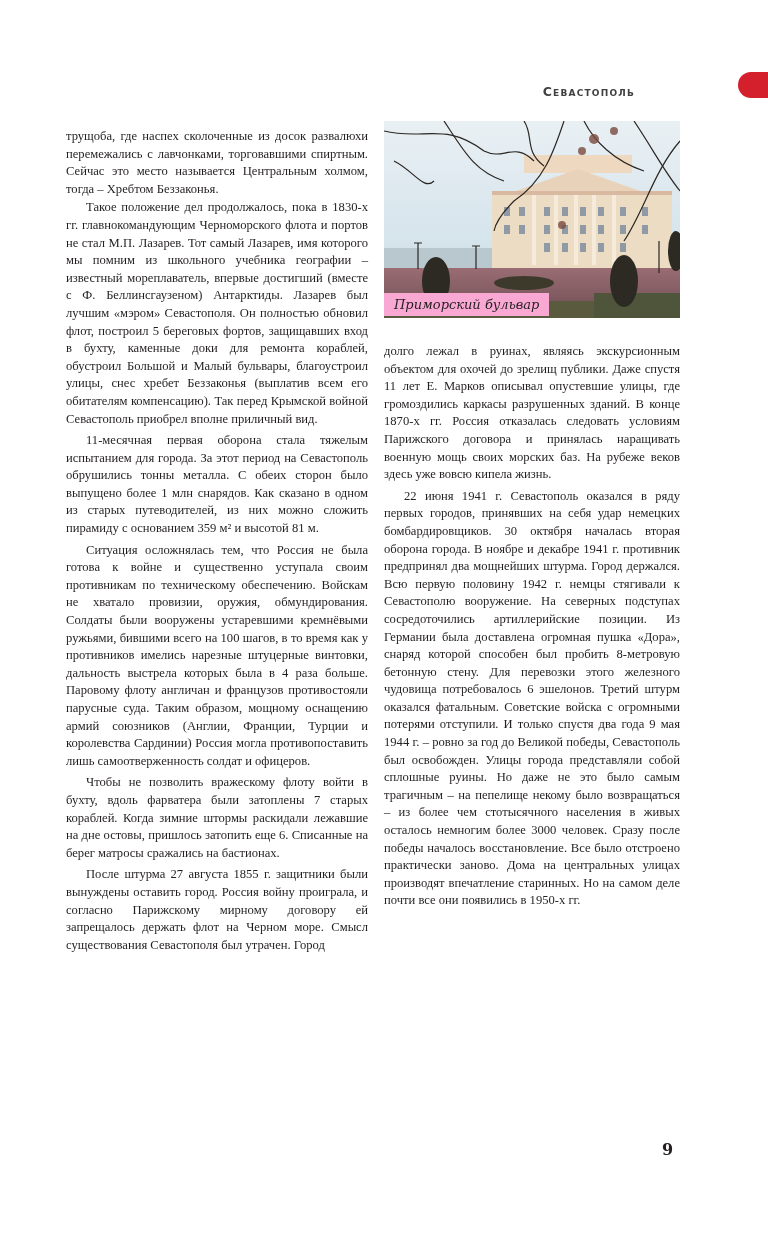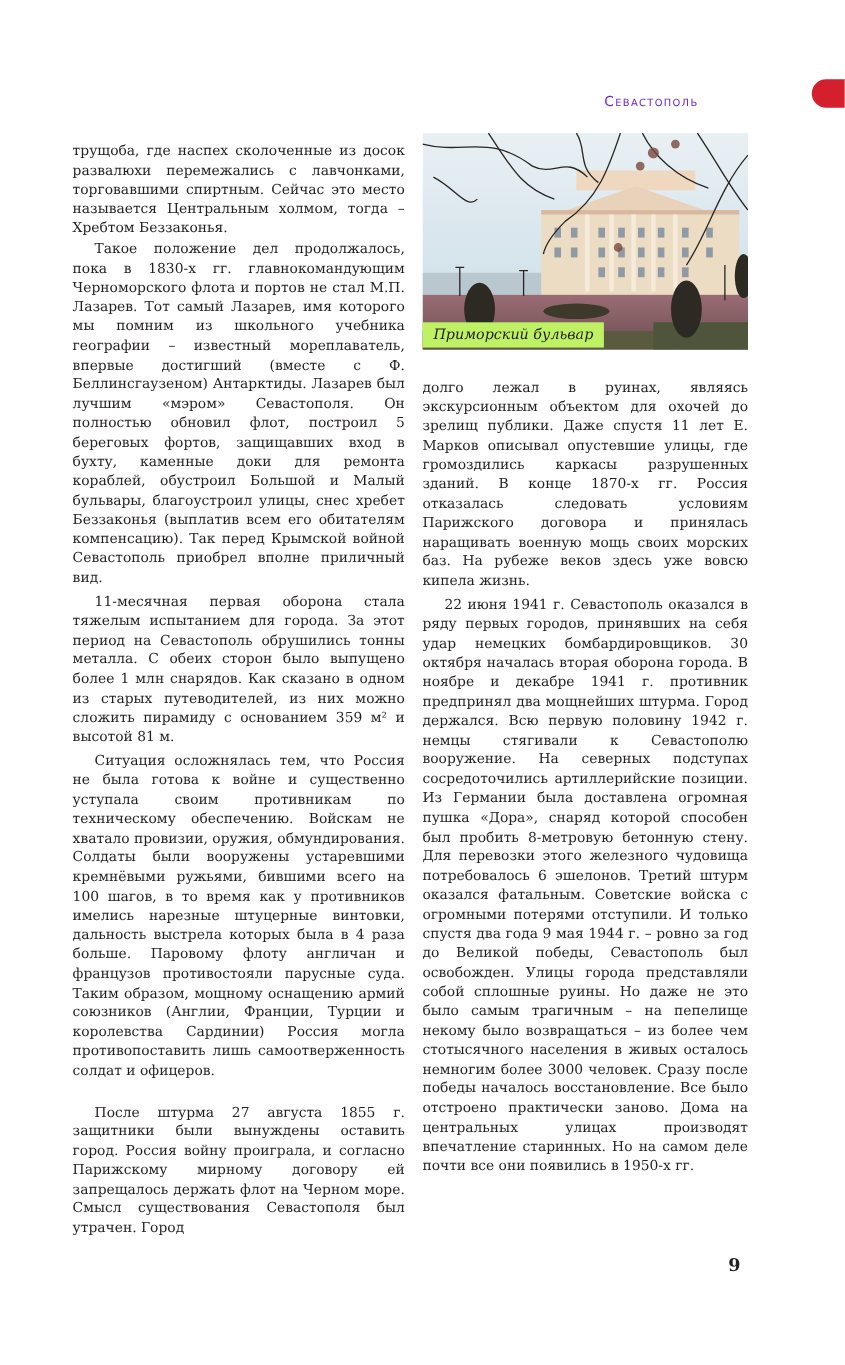--- a/index.html
+++ b/index.html
@@ -1,45 +1,46 @@
 <!DOCTYPE html>
 <html><head>
 <meta charset="utf-8">
 <style>
   html, body { margin:0; padding:0; background:#ffffff; }
   body { width:768px; height:1241px; position:relative; overflow:hidden; font-family:"DejaVu Serif", "Liberation Serif", serif; color:#231f20; }
   .header { position:absolute; top:78px; right:93px; display:flex; align-items:center; }
-  .header-title { font-family:"DejaVu Sans", "Liberation Sans", sans-serif; font-weight:normal; font-size:12.5px; letter-spacing:1.2px; font-variant:small-caps; color:#6d28d9; margin-right:10px;text-align:right; }
+  .header-title { font-family:"DejaVu Sans", "Liberation Sans", sans-serif; font-weight:bold; font-size:12.5px; letter-spacing:1.2px; font-variant:small-caps; color:#404040; margin-right:10px;text-align:right; }
   .header-tab { width:30px; height:26px; background:#d4202c; border-radius:14px 0 0 14px; position:absolute; right:-93px; top:-6px; }
   .header-tab-wrap { width:30px; height:26px; position:relative; }
   .col { position:absolute; font-size:12.6px; line-height:17.6px; text-align:justify; }
   .col-left { left:66px; top:128px; width:302px; }
   .col-right { left:384px; top:343px; width:296px; }
-  .col p { margin:0; text-indent:0; hyphens:manual; }
+  .col p { margin:0; text-indent:0; hyphens:manual;font-family:Liberation Serif, serif; }
   .col p.indent { text-indent:20px; }
   .figure { position:absolute; left:384px; top:121px; width:296px; height:197px; overflow:hidden; }
-  .caption { position:absolute; left:0; bottom:2px; background:#bef264; padding:4px 10px 4px 10px; font-family:"DejaVu Serif", "Liberation Serif", serif; font-style:italic; font-size:13px; color:#231f20; }
+  .caption { position:absolute; left:0; bottom:2px; background:#f9a8d4; padding:4px 10px 4px 10px; font-family:"DejaVu Serif", "Liberation Serif", serif; font-style:italic; font-size:13px; color:#231f20; }
   .page-number { position:absolute; left:662px; top:1140px; font-family:"DejaVu Serif", "Liberation Serif", serif; font-weight:bold; font-size:16px; color:#231f20; }
 </style>
 </head>
 <body>
 
 <div class="header">
   <span class="header-title">Севастополь</span>
   <div class="header-tab-wrap">
       <div class="header-tab"></div>
     </div>
 </div>
 
 <div class="col col-left">
   <p>трущоба, где наспех сколоченные из досок развалюхи перемежались с лавчонками, торговавшими спиртным. Сейчас это место называется Центральным холмом, тогда – Хребтом Беззаконья.</p>
   <p class="indent" style="margin-top:1px">Такое положение дел продолжалось, пока в 1830-х гг. главнокомандующим Черноморского флота и портов не стал М.П. Лазарев. Тот самый Лазарев, имя которого мы помним из школьного учебника географии – известный мореплаватель, впервые достигший (вместе с Ф. Беллинсгаузеном) Антарктиды. Лазарев был лучшим «мэром» Севастополя. Он полностью обновил флот, построил 5 береговых фортов, защищавших вход в бухту, каменные доки для ремонта кораблей, обустроил Большой и Малый бульвары, благоустроил улицы, снес хребет Беззаконья (выплатив всем его обитателям компенсацию). Так перед Крымской войной Севастополь приобрел вполне приличный вид.</p>
   <p class="indent" style="margin-top:4px">11-месячная первая оборона стала тяжелым испытанием для города. За этот период на Севастополь обрушились тонны металла. С обеих сторон было выпущено более 1 млн снарядов. Как сказано в одном из старых путеводителей,  из них можно сложить пирамиду с основанием 359 м² и высотой 81 м.</p>
   <p class="indent" style="margin-top:4px">Ситуация осложнялась тем, что Россия не была готова к войне и существенно уступала своим противникам по техническому обеспечению. Войскам не хватало провизии, оружия, обмундирования. Солдаты были вооружены устаревшими кремнёвыми ружьями, бившими всего на 100 шагов, в то время как у противников имелись нарезные штуцерные винтовки, дальность выстрела которых была в 4 раза больше. Паровому флоту англичан и французов противостояли парусные суда. Таким образом, мощному оснащению армий союзников (Англии, Франции, Турции и королевства Сардинии) Россия могла противопоставить лишь самоотверженность солдат и офицеров.</p>
-  <p class="indent" style="margin-top:20px">После штурма 27 августа 1855 г. защитники были вынуждены оставить город. Россия войну проиграла, и согласно Парижскому мирному договору ей запрещалось держать флот на Черном море. Смысл существования Севастополя был утрачен. Город</p>
+  <p class="indent" style="margin-top:4px">Чтобы не позволить вражескому флоту войти в бухту, вдоль фарватера были затоплены 7 старых кораблей. Когда зимние штормы раскидали лежавшие на дне остовы, пришлось затопить еще 6. Списанные на берег матросы сражались на бастионах.</p>
+  <p class="indent" style="margin-top:4px">После штурма 27 августа 1855 г. защитники были вынуждены оставить город. Россия войну проиграла, и согласно Парижскому мирному договору ей запрещалось держать флот на Черном море. Смысл существования Севастополя был утрачен. Город</p>
 </div>
 
 <div class="figure">
   <svg width="296" height="197" viewBox="0 0 296 197" xmlns="http://www.w3.org/2000/svg">
     <defs>
       <linearGradient id="sky" x1="0" y1="0" x2="0" y2="1">
         <stop offset="0" stop-color="#e9f0f4"></stop>
         <stop offset="1" stop-color="#c9dce6"></stop>
       </linearGradient>
       <linearGradient id="ground" x1="0" y1="0" x2="0" y2="1">

